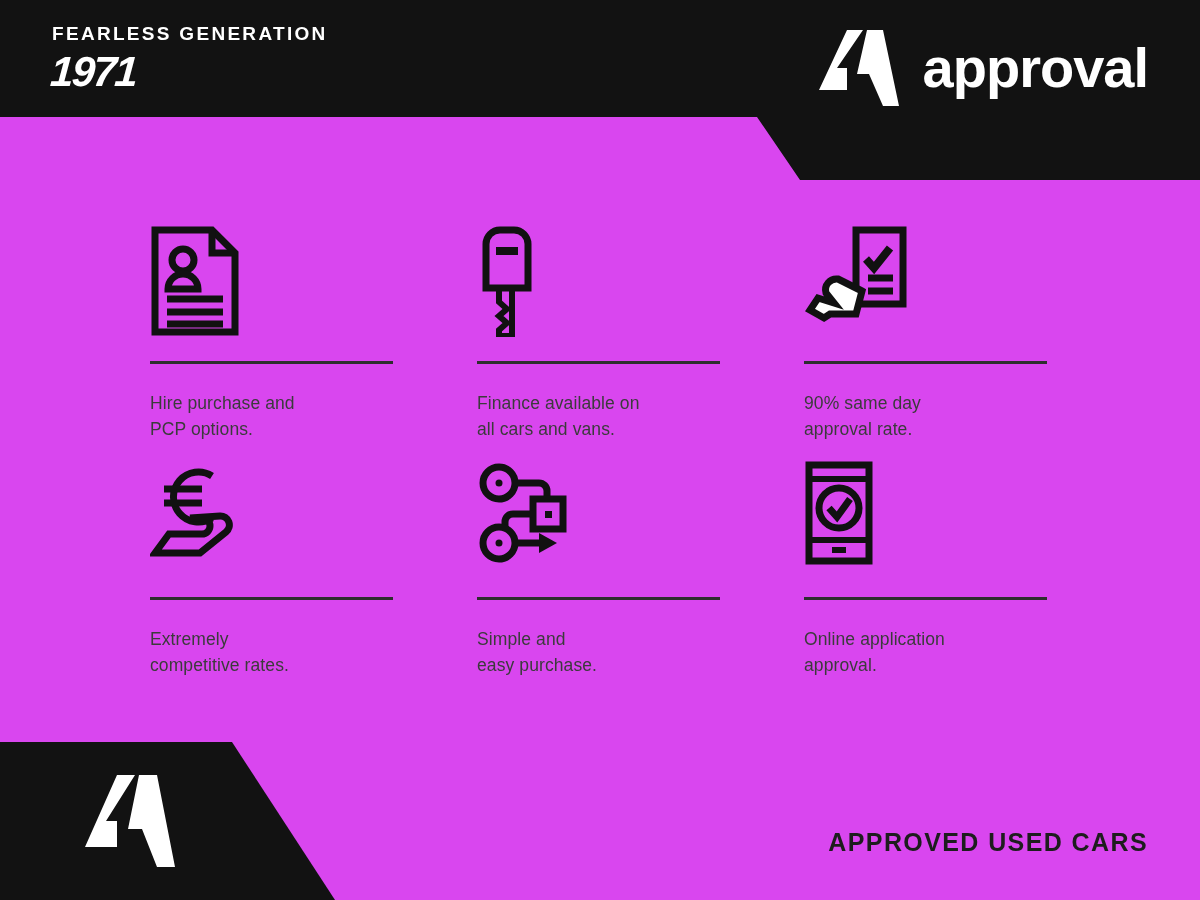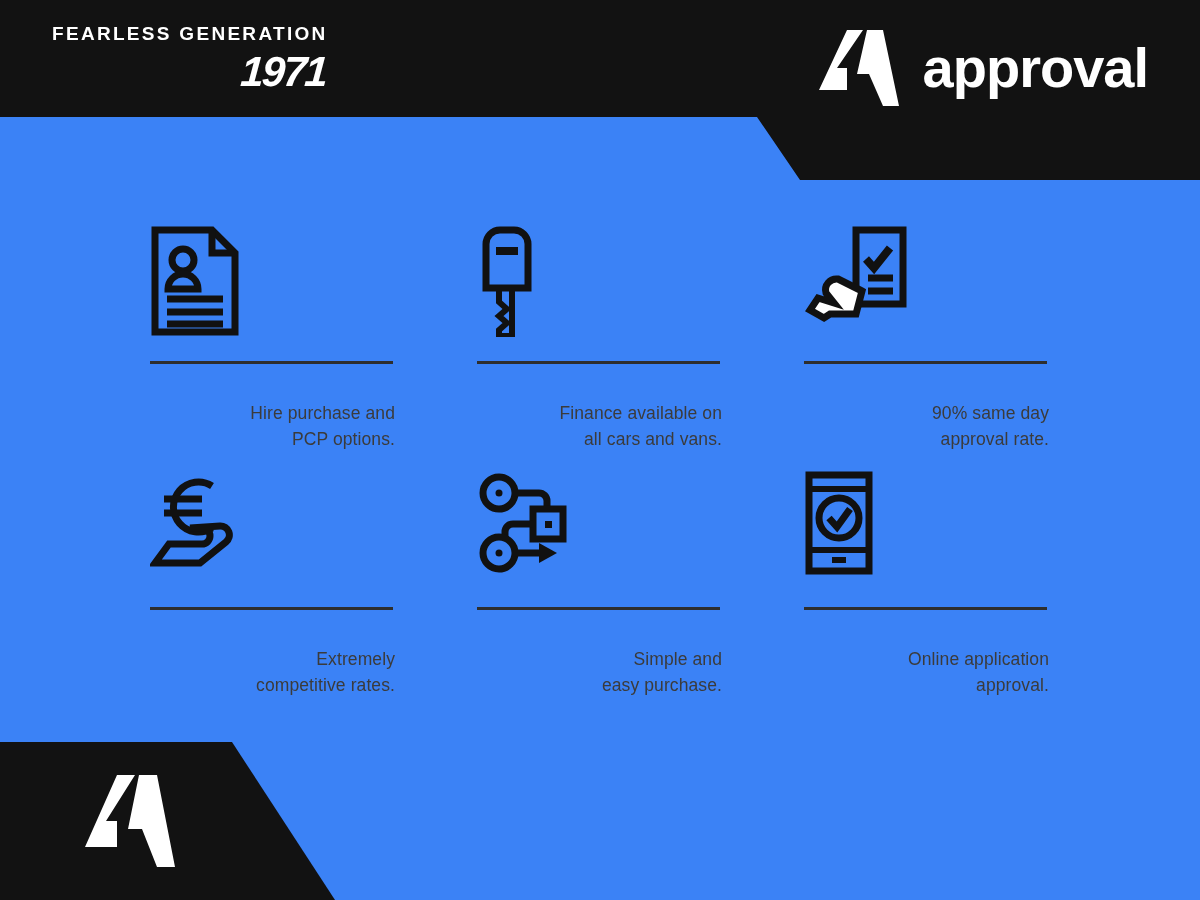--- a/index.html
+++ b/index.html
@@ -6,22 +6,21 @@
   * { margin:0; padding:0; box-sizing:border-box; }
   html, body {
     width:1200px; height:900px;
     background:#ffffff;
     font-family:"Liberation Sans", sans-serif;
     overflow:hidden;
   }
   #page {
     position:relative;
     width:1200px; height:900px;
-    background:#3b82f6;
-    text-align:right;
+    background:#d946ef;
   }
 
   
   .header-band {
     position:absolute;
     top:0; left:0;
     width:1200px; height:180px;
     background:#121212;
     clip-path: polygon(0 0, 1200px 0, 1200px 180px, 800px 180px, 757px 117px, 0 117px);
     z-index:1;
@@ -88,21 +87,21 @@
     justify-content:flex-start;
   }
   .feature-icon svg { display:block; }
   .feature-rule {
     width:243px;
     height:3px;
     background:#2e2e2e;
     margin-top:6px;
   }
   .feature-text {
-    margin-top:36px;
+    margin-top:26px;
     font-size:17.5px;
     line-height:1.5;
     color:#3b3b3b;
     letter-spacing:0.1px;
     white-space:pre-line;
     min-height:52px;
   }
 
   
   .footer-wedge {
@@ -249,14 +248,15 @@
 
   </div>
 
   <div class="footer-wedge"></div>
 
   <svg class="footer-mark" viewBox="0 0 96 92" aria-hidden="true">
     <polygon fill="#ffffff" points="35,0 53,0 24,46 35,46 35,72 3,72"></polygon>
     <polygon fill="#ffffff" points="57,0 75,0 93,92 75,92 60,54 46,54"></polygon>
   </svg>
 
+  <div class="footer-tagline">APPROVED USED CARS</div>
 
 </div>
 
 </body></html>

